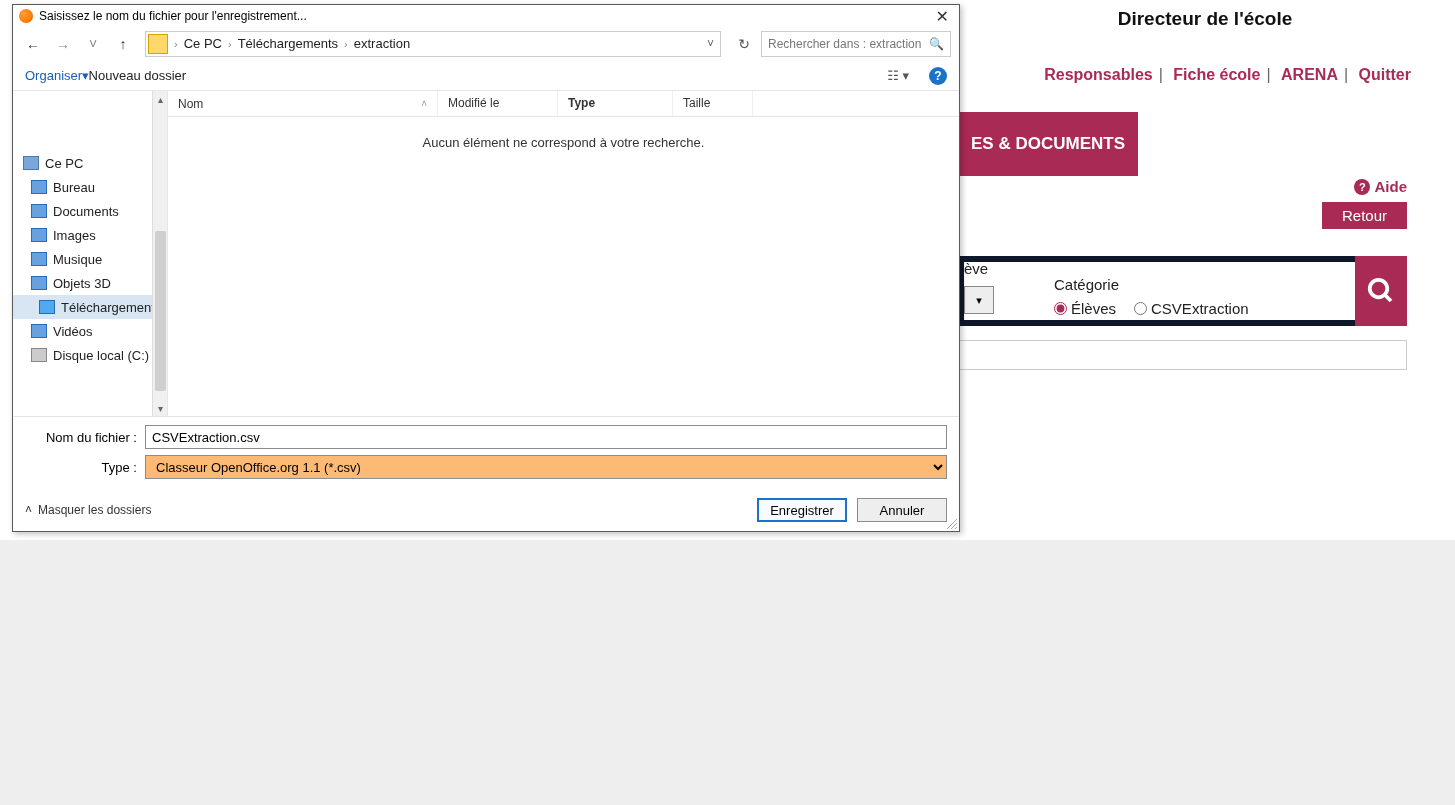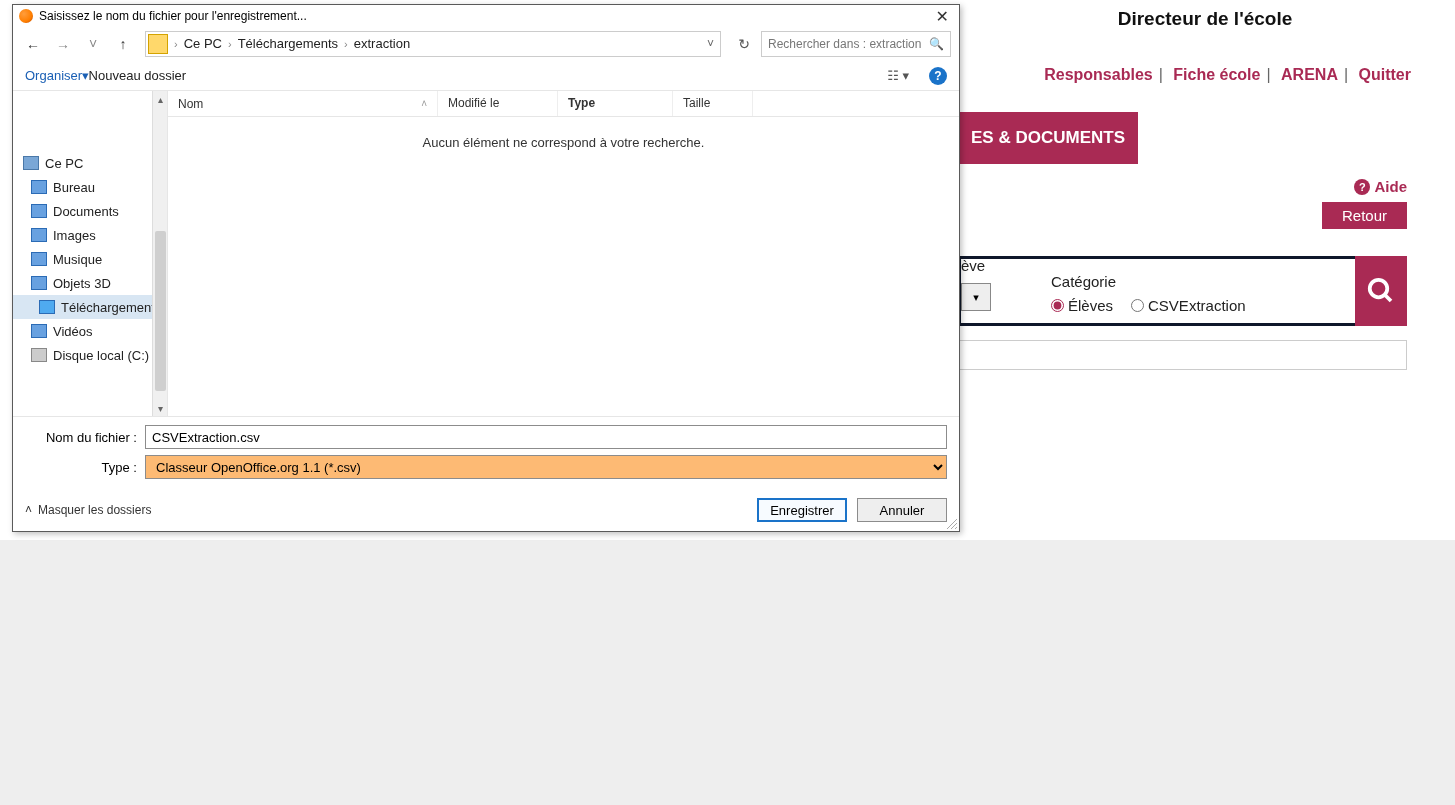--- a/index.html
+++ b/index.html
@@ -5,25 +5,25 @@
 * { box-sizing: border-box; margin: 0; padding: 0; font-family: "Segoe UI", Tahoma, sans-serif; }
 body { width: 1455px; height: 805px; background: #eeeeee; overflow: hidden; position: relative; }
 
 
 .bg-page { position: absolute; top: 0; left: 0; right: 0; height: 540px; background: #fff; }
 .bg-header { position: absolute; top: 8px; right: 0; width: 500px; text-align: center; }
 .bg-header h2 { font-size: 19px; font-weight: 700; color: #111; }
 .bg-nav { position: absolute; top: 66px; right: 40px; font-size: 16px; }
 .bg-nav a { font-weight: 700; color: #a92a54; text-decoration: none; margin: 0 4px; }
 .bg-nav .sep { color: #666; margin: 0 2px; }
-.bg-tab { position: absolute; top: 112px; left: 958px; height: 52px; width: 180px; background: #a92a54; color: #fff; display: flex; align-items: center; justify-content: center; font-size: 17px; font-weight: 600; }
+.bg-tab { position: absolute; top: 112px; left: 958px; height: 64px; width: 180px; background: #a92a54; color: #fff; display: flex; align-items: center; justify-content: center; font-size: 17px; font-weight: 600; }
 .bg-retour { position: absolute; top: 202px; right: 48px; background: #a92a54; color: #fff; padding: 5px 20px; font-size: 15px; }
 .bg-aide { position: absolute; top: 178px; right: 48px; color: #a92a54; font-size: 15px; font-weight:600; display:flex; align-items:center; gap:4px;}
 .bg-aide .q { width:16px; height:16px; border-radius:50%; background:#a92a54; color:#fff; display:inline-flex; align-items:center; justify-content:center; font-size:11px; font-weight:700;}
-.bg-panel { position: absolute; top: 256px; left: 958px; right: 48px; height: 70px; border: 3px solid #0f172a; background:#fff; }
+.bg-panel { position: absolute; top: 256px; left: 958px; right: 48px; height: 70px; border: 6px solid #0f172a; background:#fff; }
 .bg-panel .lbl1 { position:absolute; left:0; top:-2px; font-size:15px; color:#222;}
 .bg-panel .sel { position:absolute; left:0; top:24px; width:30px; height:28px; border:1px solid #888; background:#eee; display:flex; justify-content:center; align-items:center; font-size:11px;}
 .bg-panel .lbl2 { position:absolute; left:90px; top:14px; font-size:15px; color:#222;}
 .bg-panel .radios { position:absolute; left:90px; top:38px; font-size:15px; color:#222; display:flex; gap:18px; align-items:center;}
 .bg-panel .radios label { display:flex; align-items:center; gap:4px;}
 .bg-search-btn { position:absolute; top:256px; right:48px; width:52px; height:70px; background:#a92a54; display:flex; align-items:center; justify-content:center; }
 .bg-thinrow { position:absolute; top:340px; left:958px; right:48px; height:30px; border:1px solid #ccc; background:#fff;}
 
 
 .dlg { position: absolute; top: 4px; left: 12px; width: 948px; height: 528px; background: #fff; border: 1px solid #5a5a5a; box-shadow: 2px 2px 6px rgba(0,0,0,.25); display:flex; flex-direction:column; }

